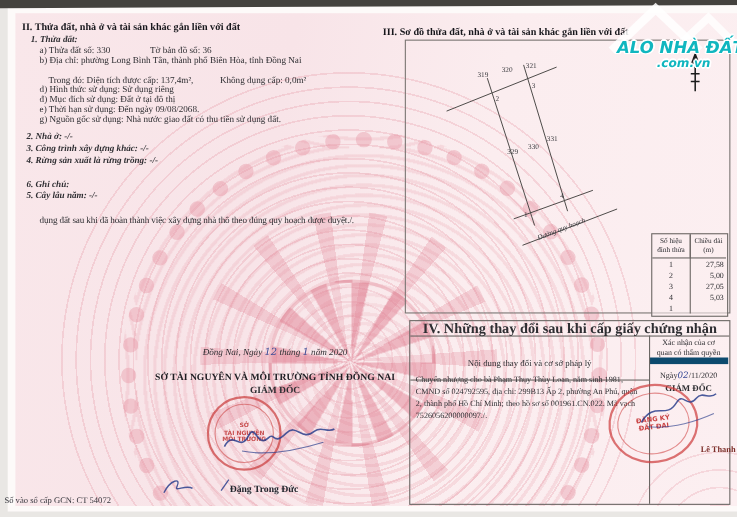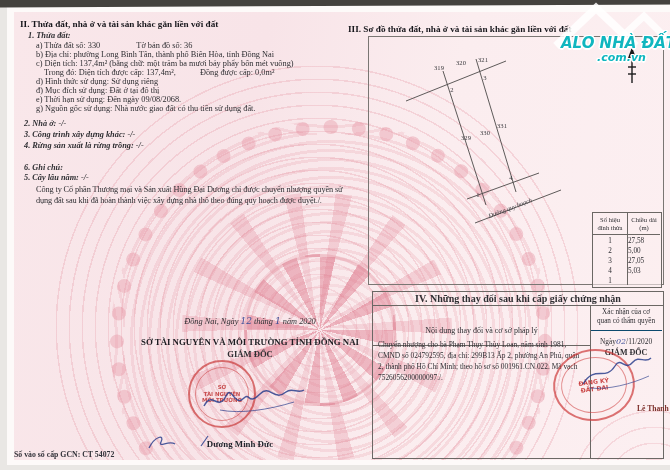--- a/index.html
+++ b/index.html
@@ -27,35 +27,35 @@
   .t{position:absolute;white-space:nowrap;font-size:8.3px;line-height:10px;z-index:3;}
   .b{font-weight:bold;}
   .bi{font-weight:bold;font-style:italic;}
   .h{font-size:9.2px;font-weight:bold;color:#17171c;}
   .cen{text-align:center;}
   .hand{font-style:italic;color:#3c4d98;font-family:"DejaVu Serif",serif;font-size:9px;}
   
   .box3{left:368px;top:36px;width:294px;height:247px;border:1px solid #7a7673;z-index:2;}
   .box4{left:372px;top:291px;width:290px;height:166px;border:1px solid #6b6764;z-index:2;}
   .box4 .hd{position:absolute;left:0;top:0;width:100%;height:13px;border-bottom:1px solid #6b6764;
-            text-align:center;font-weight:bold;font-size:10px;line-height:13px;}
+            text-align:center;font-weight:bold;font-size:13px;line-height:13px;}
   .box4 .colL{position:absolute;left:0;top:27px;width:217px;height:26px;border-bottom:1px solid #6b6764;
               text-align:center;font-size:8px;line-height:24px;}
-  .box4 .colR{position:absolute;left:217px;top:13px;width:72px;height:26px;border-bottom:1px solid #0c4a6e;
+  .box4 .colR{position:absolute;left:217px;top:13px;width:72px;height:26px;border-bottom:6px solid #0c4a6e;
               text-align:center;font-size:7.2px;line-height:9px;padding-top:3px;box-sizing:border-box;}
   .box4 .vline{position:absolute;left:217px;top:13px;width:1px;height:153px;background:#6b6764;}
   .iv-line{position:absolute;white-space:nowrap;font-size:7.4px;z-index:3;}
   
   .vtable{left:592px;top:212px;width:68px;height:74px;border:1px solid #6b6764;z-index:3;font-size:6.6px;}
   .vtable .th{position:absolute;top:0;height:22px;border-bottom:1px solid #6b6764;text-align:center;line-height:8px;padding-top:3px;box-sizing:border-box;}
   .vtable .c1{left:0;width:34px;}
   .vtable .c2{left:34px;width:33px;border-left:1px solid #6b6764;position:absolute;}
   .vtable .row{position:absolute;width:100%;height:10px;font-size:7.2px;line-height:10px;}
   .vtable .rv{position:absolute;left:0;width:34px;text-align:center;}
-  .vtable .rl{position:absolute;left:35px;width:30px;}
+  .vtable .rl{position:absolute;left:35px;width:30px;text-align:right;}
   .vcol-border{position:absolute;left:34px;top:0;width:1px;height:72px;background:#6b6764;}
   
   .stampL{left:188px;top:360px;width:64px;height:64px;border:2.5px solid rgba(202,62,62,.72);border-radius:50%;z-index:4;}
   .stampL .in{position:absolute;left:5px;top:5px;right:5px;bottom:5px;border:1px solid rgba(202,62,62,.55);border-radius:50%;
               display:flex;flex-direction:column;justify-content:center;text-align:center;
               color:rgba(190,50,50,.85);font-size:5.4px;line-height:6.5px;font-weight:bold;font-family:"DejaVu Sans",sans-serif;}
   .stampR{left:553px;top:349px;width:78px;height:68px;border:2.5px solid rgba(205,58,58,.7);border-radius:50%;z-index:4;transform:rotate(-7deg);}
   .stampR .in{position:absolute;left:6px;top:6px;right:6px;bottom:6px;border:1px solid rgba(205,58,58,.55);border-radius:50%;
               display:flex;flex-direction:column;justify-content:center;text-align:center;
               color:rgba(196,48,48,.9);font-size:6px;line-height:7.5px;font-weight:bold;font-family:"DejaVu Sans",sans-serif;}
@@ -84,36 +84,34 @@
   </div>
 
   <div class="t h" style="left:20px;top:19px;">II. Thửa đất, nhà ở và tài sản khác gắn liền với đất</div>
   <div class="t bi" style="left:28px;top:31px;">1. Thửa đất:</div>
 
   <div class="t" style="left:36px;top:41px;">
     <span>a) Thửa đất số:  330</span>
     <span style="margin-left:34px;text-align:right;">Tờ bản đồ số:  36</span>
   </div>
   <div class="t" style="left:36px;top:50px;">b) Địa chỉ: phường Long Bình Tân, thành phố Biên Hòa, tỉnh Đồng Nai</div>
-  <div class="t" style="left:36px;top:59px;">c) Diện tích: 137,4m² (bằng chữ: một trăm ba mươi bảy phẩy bốn mét vuông)</div>
   <div class="t" style="left:44px;top:68px;">
     <span>Trong đó: Diện tích được cấp: 137,4m²,</span>
-    <span style="margin-left:22px;">Đồng được cấp: 0,0m²</span>
+    <span style="margin-left:22px;">Không dụng cấp: 0,0m²</span>
   </div>
   <div class="t" style="left:36px;top:77px;">d) Hình thức sử dụng: Sử dụng riêng</div>
   <div class="t" style="left:36px;top:86px;">đ) Mục đích sử dụng: Đất ở tại đô thị</div>
   <div class="t" style="left:36px;top:95px;">e) Thời hạn sử dụng: Đến ngày 09/08/2068.</div>
   <div class="t" style="left:36px;top:104px;">g) Nguồn gốc sử dụng: Nhà nước giao đất có thu tiền sử dụng đất.</div>
 
   <div class="t bi" style="left:24px;top:119px;">2. Nhà ở: -/-</div>
   <div class="t bi" style="left:24px;top:130px;">3. Công trình xây dựng khác:  -/-</div>
   <div class="t bi" style="left:24px;top:141px;">4. Rừng sản xuất là rừng trồng: -/-</div>
   <div class="t bi" style="left:24px;top:152px;margin-top:21px;">5. Cây lâu năm: -/-</div>
   <div class="t bi" style="left:24px;top:163px;">6. Ghi chú:</div>
-  <div class="t" style="left:36px;top:185px;letter-spacing:-.12px;">Công ty Cổ phần Thương mại và Sản xuất Hùng Đại Dương chỉ được chuyển nhượng quyền sử</div>
   <div class="t" style="left:36px;top:196px;letter-spacing:-.12px;">dụng đất sau khi đã hoàn thành việc xây dựng nhà thô theo đúng quy hoạch được duyệt./.</div>
 
   <div class="t" style="left:110px;top:316px;width:280px;">
     <span style="display:block;text-align:center;font-style:italic;">
       <span>Đồng Nai, Ngày</span>
       <span class="hand">12</span>
       <span>tháng</span>
       <span class="hand">1</span>
       <span>năm 2020</span>
     </span>
@@ -127,23 +125,23 @@
       <div>TÀI NGUYÊN</div>
       <div>MÔI TRƯỜNG</div>
     </div>
   </div>
 
   <svg class="abs sig" style="left:190px;top:372px;" width="120" height="50">
     <path d="M14,34 C22,18 28,40 36,24 C42,12 44,36 54,26 C60,20 58,34 70,22 C80,12 84,30 96,20 C102,15 108,22 114,18" fill="none" stroke="#2c3f8d" stroke-width="1.5" opacity=".85"></path>
     <path d="M30,38 C50,42 78,38 104,30" fill="none" stroke="#2c3f8d" stroke-width="1" opacity=".7"></path>
   </svg>
 
-  <div class="t b cen" style="left:160px;top:439px;width:160px;font-size:8.8px;color:#20242c;">Dương Minh Đức</div>
-
-  <div class="t" style="left:14px;top:450px;font-size:7.8px;font-weight:bold;color:#33333a;">Số vào sổ cấp GCN: CT 54072</div>
+  <div class="t b cen" style="left:160px;top:439px;width:160px;font-size:8.8px;color:#20242c;">Đặng Trong Đức</div>
+
+  <div class="t" style="left:4px;top:450px;font-size:7.8px;font-weight:normal;color:#33333a;">Số vào sổ cấp GCN: CT 54072</div>
   <svg class="abs sig" style="left:135px;top:430px;" width="90" height="22">
     <path d="M14,18 C20,6 30,4 26,12 C23,18 34,10 40,14" fill="none" stroke="#2c3f8d" stroke-width="1.3" opacity=".85"></path>
     <path d="M66,16 l7,-10" fill="none" stroke="#2c3f8d" stroke-width="1.2" opacity=".85"></path>
   </svg>
 
   <div class="t h" style="left:348px;top:24px;">III. Sơ đồ thửa đất, nhà ở và tài sản khác gắn liền với đất</div>
 
   <div class="abs box3">
     <svg width="294" height="247" viewBox="0 0 294 247">
       <g stroke="#4c4a48" stroke-width=".9" fill="none">

